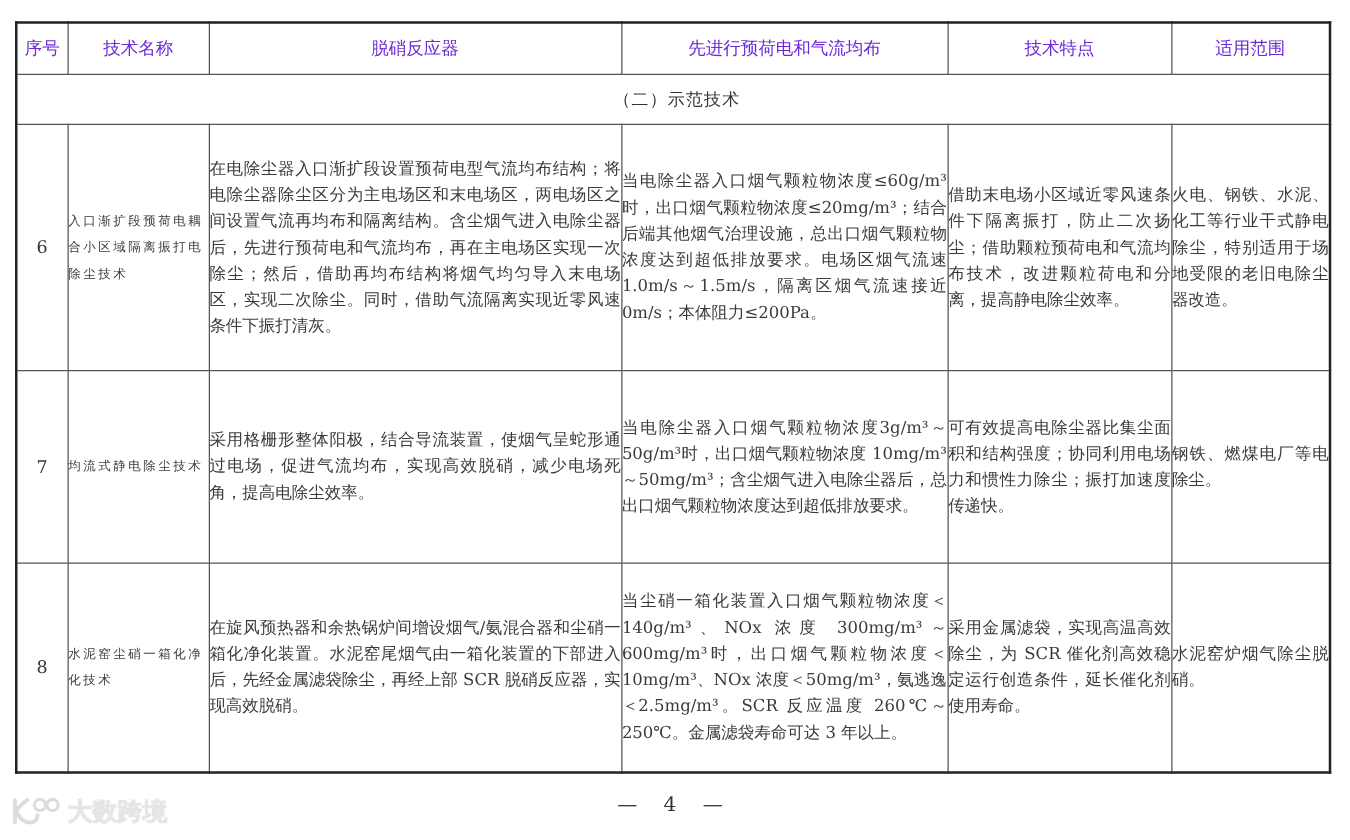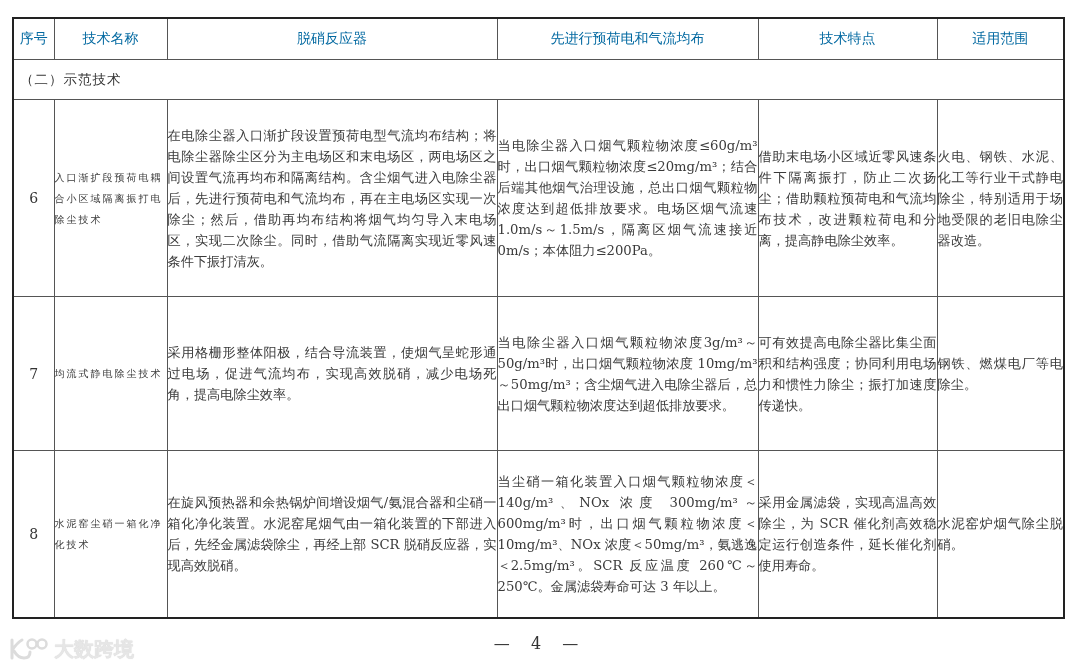--- a/index.html
+++ b/index.html
@@ -2,22 +2,22 @@
 <html><head>
 <meta charset="utf-8">
 <style>
   html, body { margin: 0; padding: 0; background: #ffffff; }
   body { width: 1080px; height: 672px; position: relative; overflow: hidden;
          font-family: "DejaVu Serif", "Liberation Serif", serif; color: #333; }
   .tbl { position: absolute; left: 12px; top: 17px; width: 1051px; border-collapse: collapse;
          table-layout: fixed; border: 2px solid #222; }
   .tbl td, .tbl th { border: 1px solid #555; padding: 0; vertical-align: middle; }
   .tbl th { height: 40px; font-family: "DejaVu Sans", "Liberation Sans", sans-serif;
-            font-weight: normal; font-size: 14px; color: #0369a1; text-align: center; }
-  .section td { height: 39px; font-size: 13.5px; padding-left: 6px; letter-spacing: 1px; color: #333; }
+            font-weight: normal; font-size: 14px; color: #6d28d9; text-align: center; }
+  .section td { height: 39px; font-size: 13.5px; padding-left: 6px; letter-spacing: 1px; color: #333; text-align: center; }
   .cell { font-size: 13.2px; line-height: 21px; color: #3a3a3a; padding: 0 7px; text-align: justify; }
   .num { text-align: center; font-size: 14px; color: #333; }
   .name { padding: 0 6px 0 10px; font-size: 10px; line-height: 21px; letter-spacing: 2px; color: #3a3a3a; }
   .r6 td { height: 196px; }
   .r7 td { height: 153px; }
   .r8 td { height: 166px; }
   .footer-page { position: absolute; top: 634px; left: 0; width: 1080px; text-align: center;
                  font-size: 16px; color: #333; letter-spacing: 8px; }
   .watermark { position: absolute; left: 8px; top: 636px; display: flex; align-items: flex-start;
                color: #e6e6e6; font-family: "DejaVu Sans", sans-serif; font-size: 20px; font-weight: bold;

